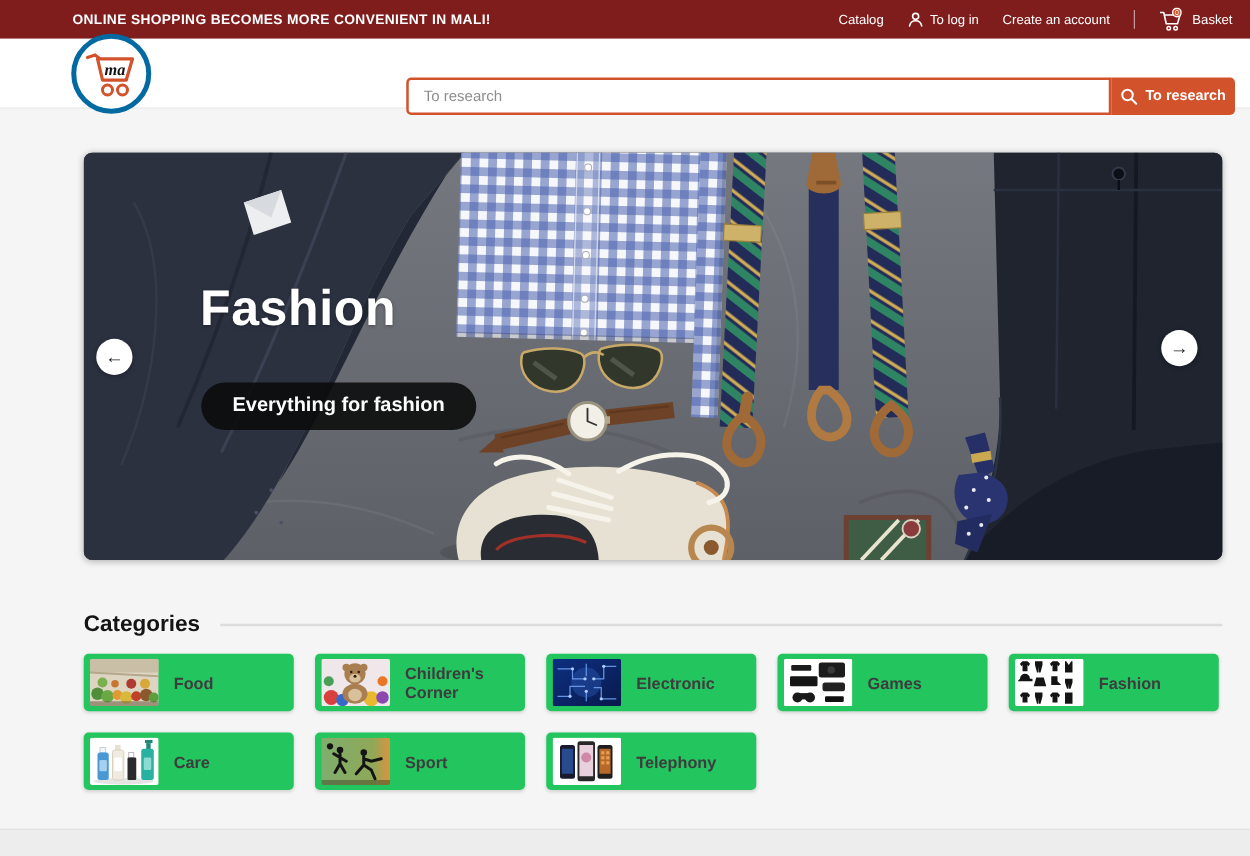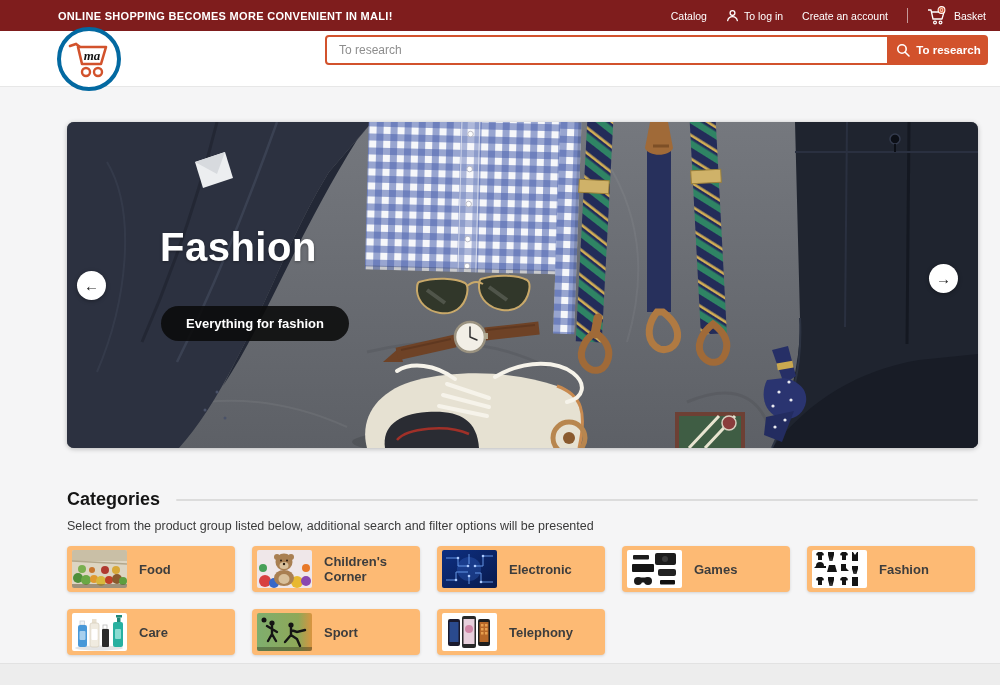--- a/index.html
+++ b/index.html
@@ -26,21 +26,21 @@
     position:absolute; top:31px; left:0; width:1000px; height:56px;
     background:#fff; border-bottom:1px solid #e7e7e7;
   }
   .logo{
     position:absolute; left:57px; top:27px; width:64px; height:64px;
     border-radius:50%; background:#fff; border:4px solid #0369a1;
     display:flex; align-items:center; justify-content:center;
     cursor:pointer; z-index:6;
   }
   .searchwrap{
-    position:absolute; left:325px; top:35px; width:663px; height:30px;
+    position:absolute; left:325px; top:62px; width:663px; height:30px;
     display:flex; z-index:5;
   }
   .search-input{
     flex:1; border:2px solid #d2522c; border-radius:4px 0 0 4px;
     padding:0 12px; font-size:12px; color:#555; outline:none;
     font-family:"Liberation Sans",sans-serif; background:#fff;
   }
   .search-input::placeholder{ color:#8d8d8d; }
   .search-btn{
     width:99px; border:none; background:#d2522c; color:#fff;
@@ -55,41 +55,41 @@
     background:#6d7077;
   }
   .hero-img{ position:absolute; inset:0; width:100%; height:100%; }
   .hero-title{
     position:absolute; left:93px; top:103px; color:#fff;
     font-size:40px; font-weight:bold; letter-spacing:.5px;
     text-shadow:0 1px 3px rgba(0,0,0,.35);
   }
   .hero-pill{
     position:absolute; left:94px; top:184px;
-    background:rgba(10,10,10,.88); color:#fff; font-size:13px; font-weight:bold;
+    background:rgba(10,10,10,.88); color:#fff; font-size:16px; font-weight:bold;
     padding:10px 25px; border-radius:20px; border:none; cursor:pointer;
     font-family:"Liberation Sans",sans-serif;
   }
   .nav-arrow{
     position:absolute; width:29px; height:29px; border-radius:50%;
     background:#fff; color:#222; display:flex; align-items:center;
     justify-content:center; font-size:15px; line-height:1; cursor:pointer;
     box-shadow:0 1px 4px rgba(0,0,0,.35); user-select:none;
   }
   .nav-prev{ left:10px;  top:149px; }
   .nav-next{ left:862px; top:142px; }
   
   .cats{ position:absolute; left:67px; top:489px; width:911px; }
   .cats-head{ display:flex; align-items:center; gap:16px; }
   .cats-title{ font-size:18px; font-weight:bold; color:#141414; }
   .cats-rule{ flex:1; height:2px; background:#dcdcdc; border-radius:1px; }
   .cats-sub{ margin-top:9px; font-size:12.5px; color:#3a3a3a; }
   .cats-grid{ margin-top:13px; display:flex; flex-wrap:wrap; gap:17px; width:925px; }
   .card{
-    width:168px; height:46px; background:#fdba74; border-radius:4px;
+    width:168px; height:46px; background:#22c55e; border-radius:4px;
     box-shadow:0 1px 3px rgba(0,0,0,.14); display:flex; align-items:center;
     cursor:pointer;
   }
   .thumb{ width:55px; height:38px; margin-left:5px; border-radius:2px; overflow:hidden; flex:none; }
   .thumb svg{ display:block; width:55px; height:38px; }
   .card-label{ margin-left:12px; font-size:13px; font-weight:bold; color:#3d3d3d; }
   
   .footer{
     position:absolute; left:0; bottom:0; width:1000px; height:22px;
     background:#ededed; border-top:1px solid #e2e2e2;
@@ -293,21 +293,20 @@
   <div class="nav-arrow nav-next">
       <span>→</span>
     </div>
 </div>
 
 <div class="cats">
   <div class="cats-head">
     <span class="cats-title">Categories</span>
     <span class="cats-rule"></span>
   </div>
-  <div class="cats-sub">Select from the product group listed below, additional search and filter options will be presented</div>
 
   <div class="cats-grid">
 
     <div class="card">
       <span class="thumb">
         <svg viewBox="0 0 55 38">
             <rect width="55" height="38" fill="#ddd5c2"></rect>
             <rect width="55" height="11" fill="#c9bfa6"></rect>
             <path d="M0,11 L55,14" stroke="#b3a88c" stroke-width="1.5"></path>
             <circle cx="6" cy="28" r="5" fill="#4f8f3a"></circle>

